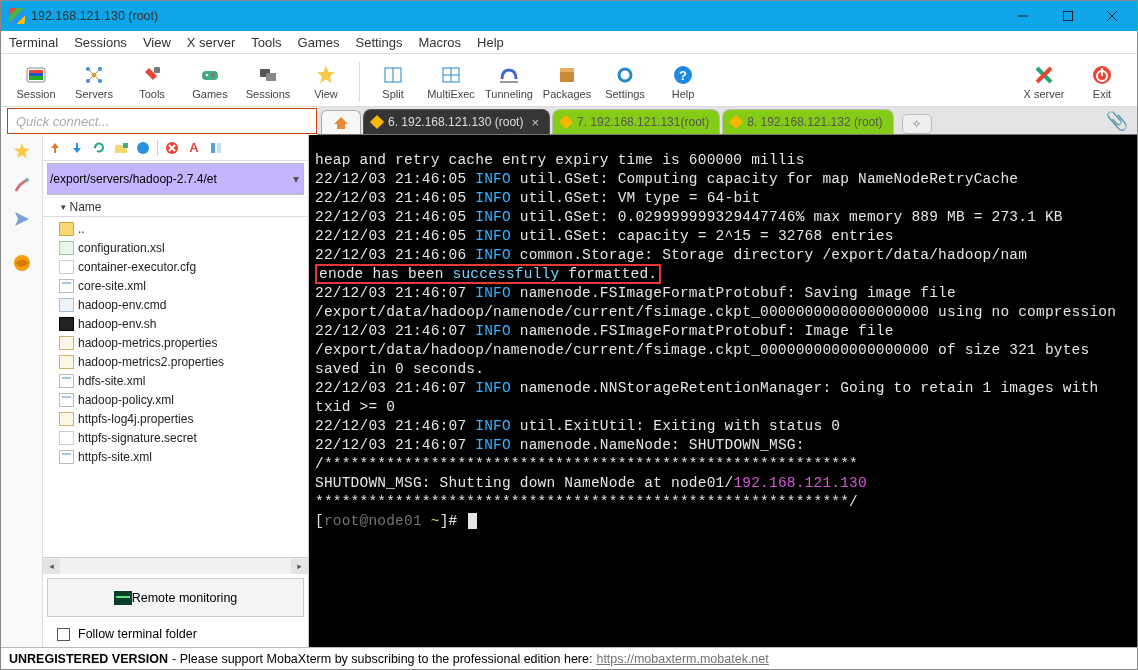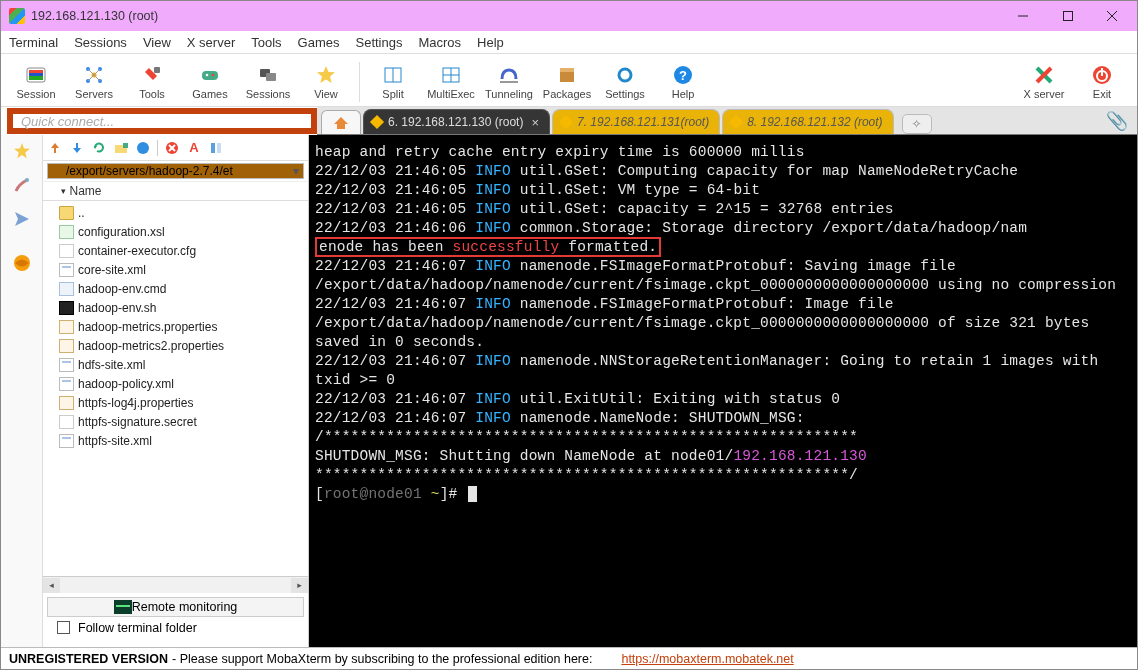--- a/index.html
+++ b/index.html
@@ -1,91 +1,91 @@
 <!DOCTYPE html>
 <html><head>
 <meta charset="utf-8">
 <style>
 * { margin:0; padding:0; box-sizing:border-box; }
 body { font-family:"Segoe UI",Tahoma,sans-serif; font-size:12px; width:1138px; height:670px; overflow:hidden; background:#fff; border:1px solid #888; display:flex; flex-direction:column; }
 
-.titlebar { height:30px; display:flex; align-items:center; padding:0 2px 0 8px; background:#f0abfc; }
+.titlebar { height:30px; display:flex; align-items:center; padding:0 2px 0 8px; background:#0ea5e9; }
 .titlebar .appico { width:16px; height:16px; margin-right:6px; background:linear-gradient(135deg,#f44336 0 25%,#4caf50 25% 50%,#2196f3 50% 75%,#ffc107 75% 100%); border-radius:2px;}
 .titlebar .title { font-size:12.5px; color:#333; flex:1; }
 .winbtns { display:flex; }
 .winbtn { width:45px; height:30px; display:flex; align-items:center; justify-content:center; color:#222; }
 .winbtn svg { stroke:#222; }
 
 .menubar { height:22px; display:flex; align-items:center; padding:0 8px; gap:16px; color:#333; font-size:13px; }
 
 .toolbar { height:54px; display:flex; align-items:center; padding:4px 6px 0; border-top:1px solid #ddd; border-bottom:1px solid #ddd; }
 .tbtn { width:58px; display:flex; flex-direction:column; align-items:center; gap:2px; font-size:11px; color:#444; }
 .tbtn .ico { width:22px; height:22px; display:flex; align-items:center; justify-content:center; }
 .tspacer { flex:1; }
 .tsep { width:1px; background:#ddd; height:40px; margin:0 4px; }
 
 .quick { height:28px; display:flex; align-items:center; }
-.quickconn { flex:0 0 310px; height:26px; border:6px solid #c2410c; margin:1px 0 1px 6px; padding:0 8px; color:#aaa; display:flex; align-items:center; font-style:italic; background:#fff; font-size:13px; }
+.quickconn { flex:0 0 310px; height:26px; border:1px solid #c2410c; margin:1px 0 1px 6px; padding:0 8px; color:#aaa; display:flex; align-items:center; font-style:italic; background:#fff; font-size:13px; }
 .tabstrip { flex:1; display:flex; align-items:flex-end; height:28px; background:#e4e4e4; border-bottom:1px solid #777; padding-left:4px; }
 .hometab { width:40px; height:24px; background:#f7f7f7; border:1px solid #aaa; border-bottom:none; border-radius:6px 6px 0 0; display:flex; align-items:center; justify-content:center; margin-right:2px;}
 .tab { height:25px; display:flex; align-items:center; padding:0 10px 0 8px; font-size:12px; border-radius:8px 8px 0 0; margin-right:2px; gap:6px; max-width:215px;}
 .tab.active { background:#353535; color:#ddd; border:1px solid #555; border-bottom:none; }
-.tab.inactive { background:#eab308; color:#555; border:1px solid #bbb; border-bottom:none;font-style:italic; }
+.tab.inactive { background:#84cc16; color:#555; border:1px solid #bbb; border-bottom:none; }
 .tab .dot { width:10px; height:10px; background:#f6b900; display:inline-block; transform:rotate(45deg);}
 .tab .close { font-size:13px; margin-left:2px; color:#ccc;}
 .addtab { width:30px; height:20px; border:1px solid #bbb; border-radius:5px; background:#eee; display:flex; align-items:center; justify-content:center; color:#888; margin-left:6px;}
 .clip { width:26px; height:26px; display:flex; align-items:center; justify-content:center; color:#6aa0d8; font-size:18px; margin:0 6px 0 auto;}
 
 .mainrow { flex:1; display:flex; min-height:0; }
 .leftgutter { width:42px; background:#f9f9f9; border-right:1px solid #ddd; display:flex; flex-direction:column; align-items:center; padding-top:6px; gap:14px;}
 .gico { width:20px; height:20px; display:flex; align-items:center; justify-content:center; }
 
 .sidebar { width:266px; display:flex; flex-direction:column; border-right:1px solid #ccc; }
 .sbtoolbar { height:26px; display:flex; align-items:center; padding:0 4px; gap:6px; border-bottom:1px solid #ddd;}
 .sico { width:16px; height:16px; display:flex; align-items:center; justify-content:center;}
-.pathbox { height:16px; margin:2px 4px; border:1px solid #bbb; background:#a16207; display:flex; align-items:center; padding:0 16px 0 18px; font-size:12px; position:relative;}
+.pathbox { height:32px; margin:2px 4px; border:1px solid #bbb; background:#c4b5fd; display:flex; align-items:center; padding:0 16px 0 2px; font-size:12px; position:relative;}
 .pathbox::after { content:"▾"; position:absolute; right:4px; color:#555;}
 .filehdr { height:20px; display:flex; align-items:center; padding-left:18px; font-size:12px; color:#333; border-bottom:1px solid #ddd; border-top:1px solid #eee;}
 .filehdr .tri { margin-right:4px; font-size:9px;}
 .filelist { flex:1; overflow:hidden; padding:2px 0;}
 .frow { height:19px; display:flex; align-items:center; padding-left:16px; font-size:12px; color:#222; gap:4px;}
 .fico { width:15px; height:14px; display:inline-block; }
 .f-folder { background:#f8d775; border:1px solid #caa43e; border-radius:1px;}
 .f-xml { background:#fff; border:1px solid #bbb; position:relative;}
 .f-xml::after{content:"";position:absolute;inset:2px;border-top:2px solid #aac4e6;}
 .f-xsl { background:#e9f7ea; border:1px solid #9acb9c;}
 .f-cfg { background:#fff; border:1px solid #ccc;}
 .f-cmd { background:#eef3fa; border:1px solid #a8bfdd;}
 .f-sh { background:#222; border:1px solid #000;}
 .f-prop { background:#fdf5e6; border:1px solid #d0b070;}
 .f-secret { background:#fff; border:1px solid #ccc;}
 
 .sbscroll { height:17px; background:#f1f1f1; border-top:1px solid #ccc; display:flex; align-items:center;}
 .sbscroll .btn{width:17px;height:15px;background:#e4e4e4;display:flex;align-items:center;justify-content:center;font-size:9px;color:#555;}
 .sbscroll .track{flex:1;}
 
-.remmon { height:20px; margin:4px; border:1px solid #ccc; background:#f4f4f4; display:flex; align-items:center; justify-content:center; gap:0; font-size:12.5px;}
+.remmon { height:39px; margin:4px; border:1px solid #ccc; background:#f4f4f4; display:flex; align-items:center; justify-content:center; gap:0; font-size:12.5px;}
 .remmon .hb{width:18px;height:14px;background:#0a3d2a;display:inline-block;position:relative;}
 .remmon .hb::after{content:"";position:absolute;left:2px;right:2px;top:5px;height:2px;background:#5be37e;}
-.follow { height:26px; display:flex; align-items:flex-start; padding-left:14px; gap:8px; font-size:12.5px; }
+.follow { height:26px; display:flex; align-items:center; padding-left:14px; gap:8px; font-size:12.5px; }
 .cb { width:13px; height:13px; border:1px solid #555; background:#fff;}
 
-.term { flex:1; background:#000; color:#e5e5e5; font-family:Consolas,"Courier New",monospace; font-size:14.5px; line-height:19px; padding:8px 6px; overflow:hidden; position:relative; letter-spacing:0.2px;}
+.term { flex:1; background:#000; color:#e5e5e5; font-family:Consolas,"Courier New",monospace; font-size:14.5px; line-height:19px; padding:16px 6px; overflow:hidden; position:relative; letter-spacing:0.2px;}
 .info { color:#34b4ff; }
-.succ { color:#ef4444; }
+.succ { color:#7dd3fc; }
 .ip { color:#d857d8; }
 .boxed { border:2px solid #e53935; padding:0 2px; display:inline;}
 .prompt .br { color:#e5e5e5;}
 .prompt .u { color:#737373;}
 .prompt .p { color:#d8d857;}
 .cursor { display:inline-block; width:9px; height:16px; background:#e5e5e5; vertical-align:text-bottom; margin-left:2px;}
 
 .statusbar { height:22px; border-top:1px solid #bbb; display:flex; align-items:center; padding:0 8px; font-size:12.5px; gap:4px;}
 .statusbar .unreg { font-weight:bold; }
-.statusbar .link { color:#c2410c; text-decoration:underline;margin-left:25px; }
+.statusbar .link { color:#737373; text-decoration:underline; }
 </style>
 </head>
 <body>
 
 <div class="titlebar">
   <div class="appico"></div>
   <div class="title">192.168.121.130 (root)</div>
   <div class="winbtns">
     <div class="winbtn">
         <svg width="10" height="10" fill="none" stroke-width="1">
@@ -428,20 +428,21 @@
     <div class="follow">
         <span class="cb"></span>
         <span>Follow terminal folder</span>
       </div>
   </div>
 
   <div class="term">
 <div>heap and retry cache entry expiry time is 600000 millis</div>
 <div><span>22/12/03 21:46:05 </span><span class="info">INFO</span><span> util.GSet: Computing capacity for map NameNodeRetryCache</span></div>
 <div><span>22/12/03 21:46:05 </span><span class="info">INFO</span><span> util.GSet: VM type       = 64-bit</span></div>
+<div><span>22/12/03 21:46:05 </span><span class="info">INFO</span><span> util.GSet: 0.029999999329447746% max memory 889 MB = 273.1 KB</span></div>
 <div><span>22/12/03 21:46:05 </span><span class="info">INFO</span><span> util.GSet: capacity      = 2^15 = 32768 entries</span></div>
 <div><span>22/12/03 21:46:06 </span><span class="info">INFO</span><span> common.Storage: Storage directory /export/data/hadoop/nam</span></div>
 <div><span class="boxed"><span>enode has been </span><span class="succ">successfully</span><span> formatted.</span></span></div>
 <div><span>22/12/03 21:46:07 </span><span class="info">INFO</span><span> namenode.FSImageFormatProtobuf: Saving image file /export/data/hadoop/namenode/current/fsimage.ckpt_0000000000000000000 using no compression</span></div>
 <div><span>22/12/03 21:46:07 </span><span class="info">INFO</span><span> namenode.FSImageFormatProtobuf: Image file /export/data/hadoop/namenode/current/fsimage.ckpt_0000000000000000000 of size 321 bytes saved in 0 seconds.</span></div>
 <div><span>22/12/03 21:46:07 </span><span class="info">INFO</span><span> namenode.NNStorageRetentionManager: Going to retain 1 images with txid &gt;= 0</span></div>
 <div><span>22/12/03 21:46:07 </span><span class="info">INFO</span><span> util.ExitUtil: Exiting with status 0</span></div>
 <div><span>22/12/03 21:46:07 </span><span class="info">INFO</span><span> namenode.NameNode: SHUTDOWN_MSG:</span></div>
 <div>/************************************************************</div>
 <div><span>SHUTDOWN_MSG: Shutting down NameNode at node01/</span><span class="ip">192.168.121.130</span></div>

